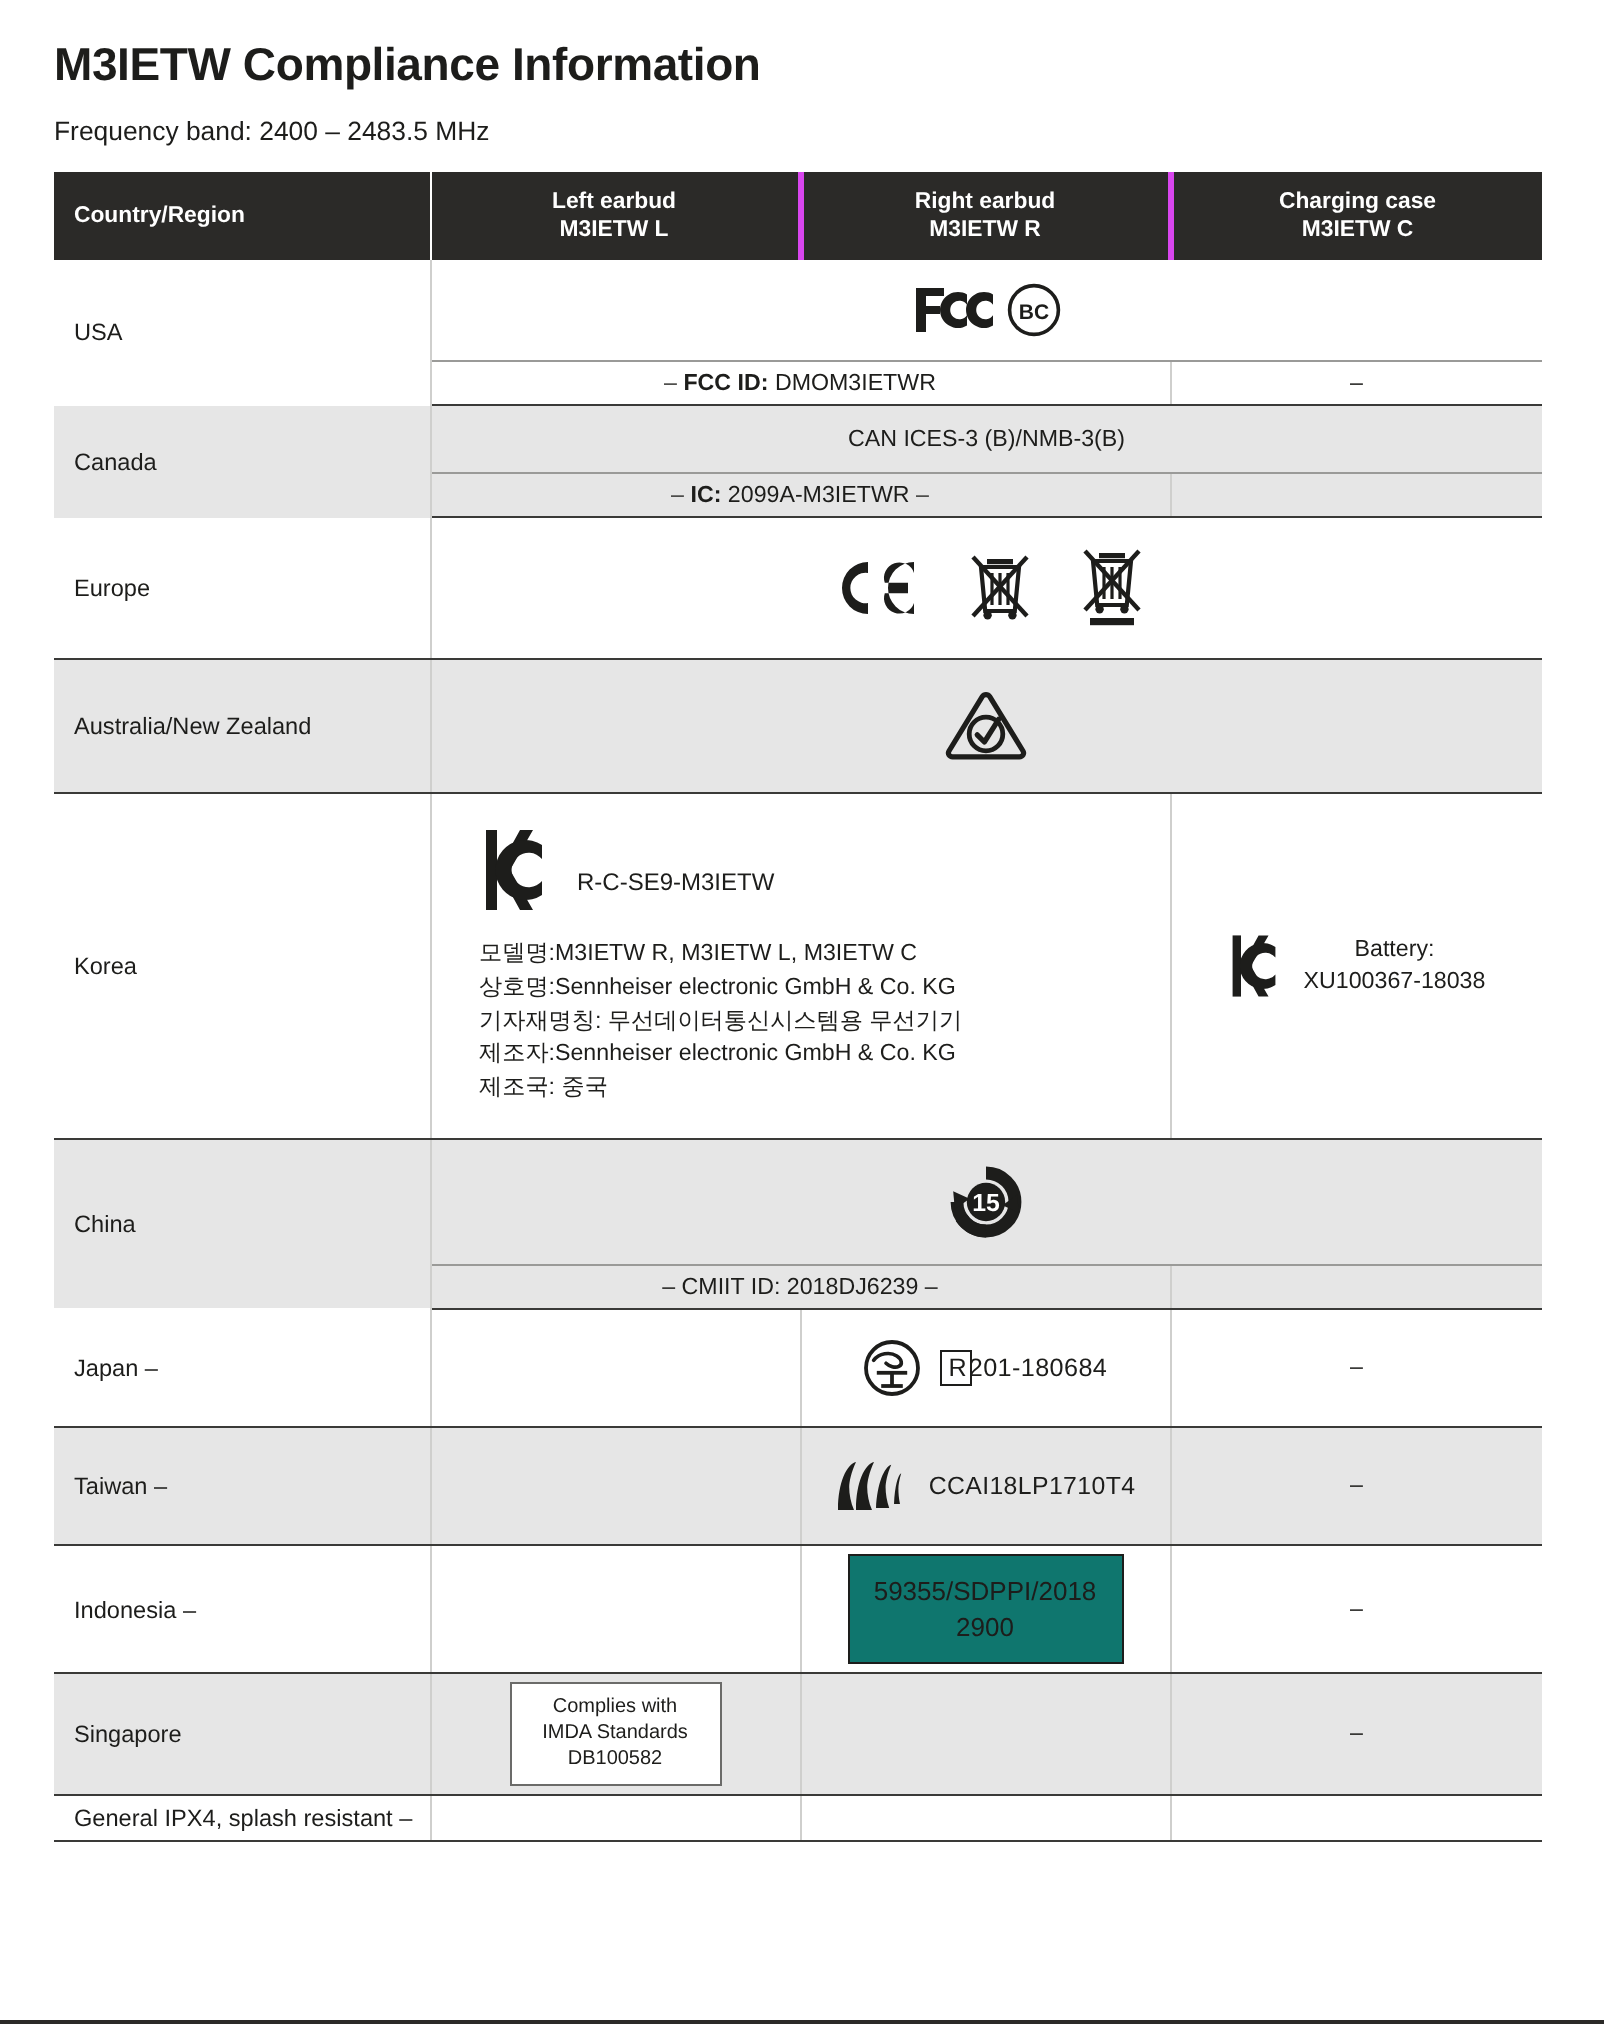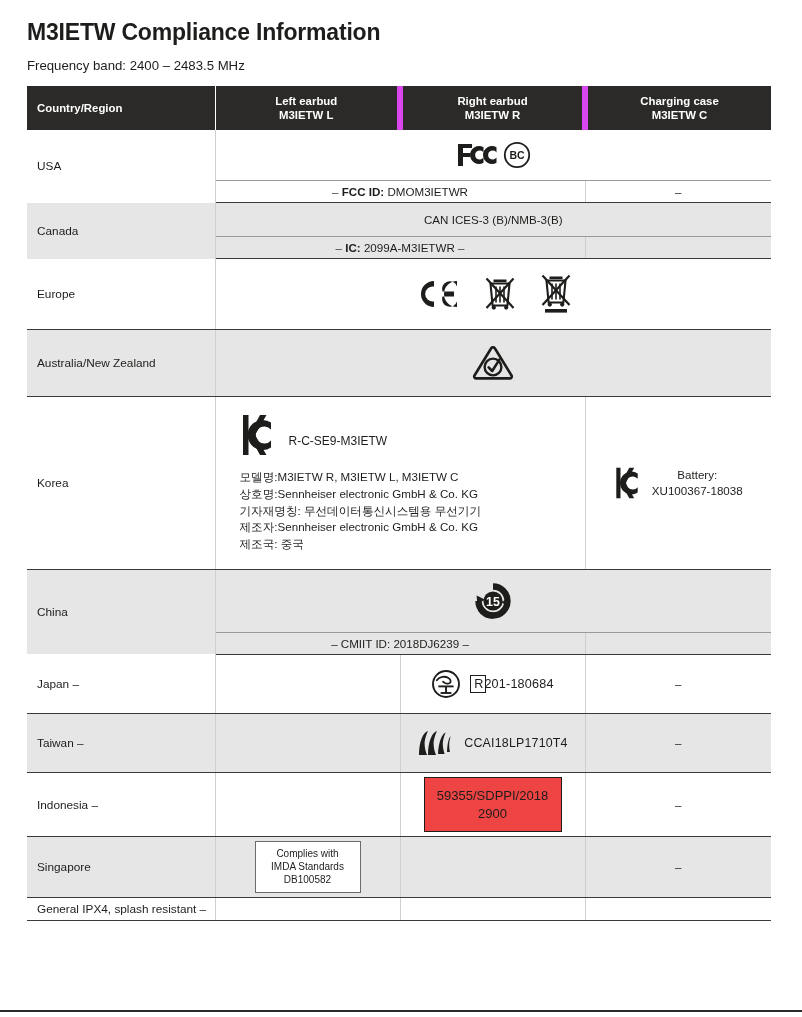--- a/index.html
+++ b/index.html
@@ -54,21 +54,21 @@
   table.compliance col.c-right   { width: 185px; }
   table.compliance col.c-case    { width: 186px; }
 
   thead th {
     background: #2b2a28;
     color: #ffffff;
     font-size: 11.4px;
     font-weight: bold;
     line-height: 1.25;
     padding: 8px 8px;
-    border-right: 6px solid #d946ef;
+    border-right: 3px solid #d946ef;
     vertical-align: middle;
     text-align: center;
     height: 20px;
   }
   thead th.country-head {
     text-align: left;
     padding-left: 10px;
     border-right: 1px solid #ffffff;
   }
   thead th:last-child { border-right: none; }
@@ -188,21 +188,21 @@
     display: flex;
     align-items: center;
     justify-content: center;
     gap: 13px;
   }
   .taiwan-id { font-size: 12.4px; letter-spacing: 0.2px; }
 
   
   .id-box {
     border: 1.3px solid #1d1d1b;
-    background: #ef4444;
+    background: #0f766e;
     width: 128px;
     margin: 0 auto;
     padding: 9px 4px;
     text-align: center;
     font-size: 13px;
     line-height: 1.35;
   }
 
   
   .sg-box {

